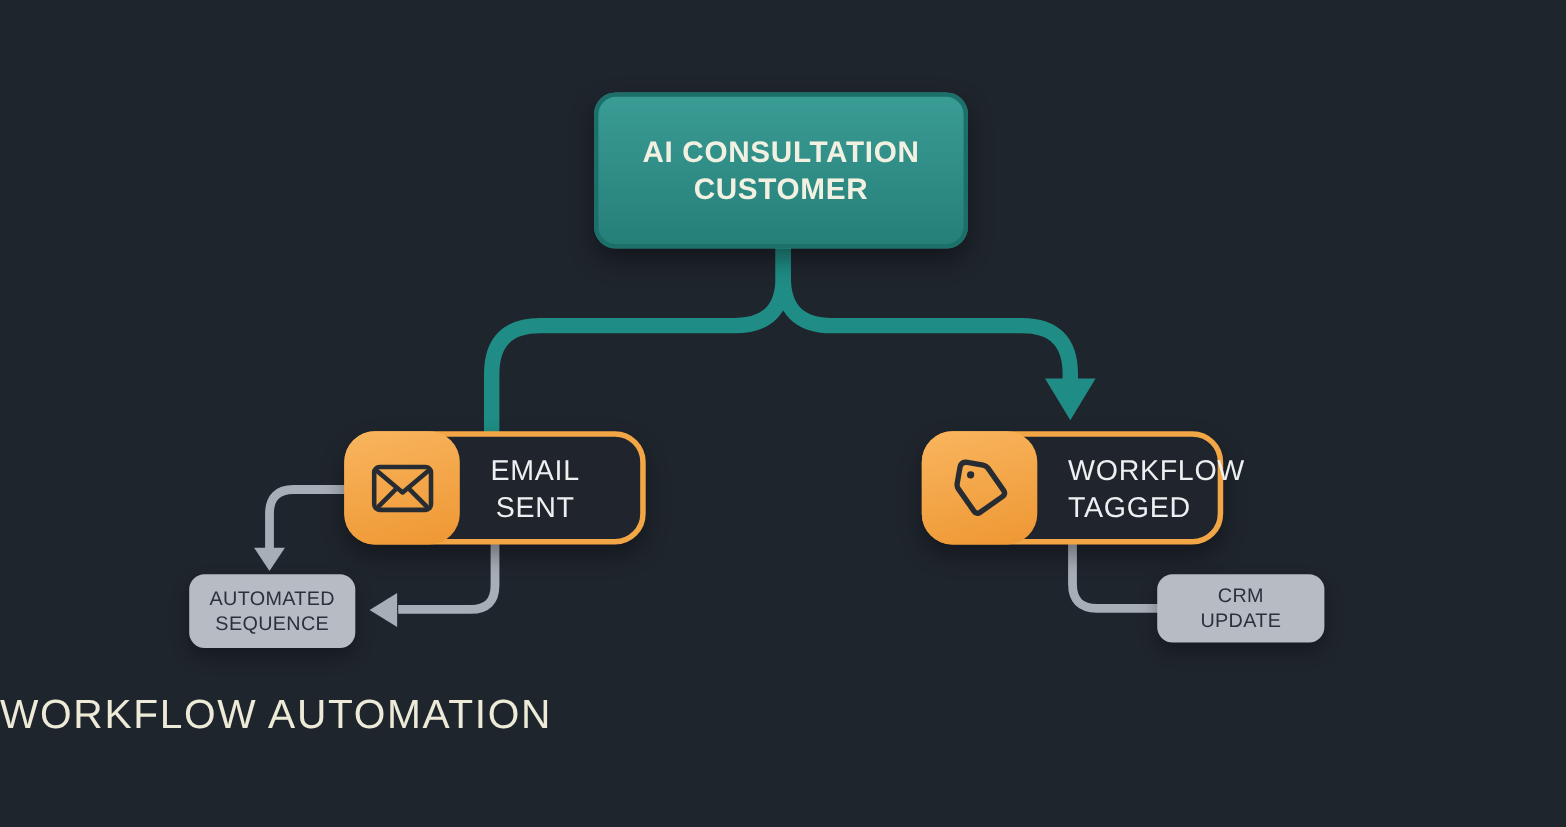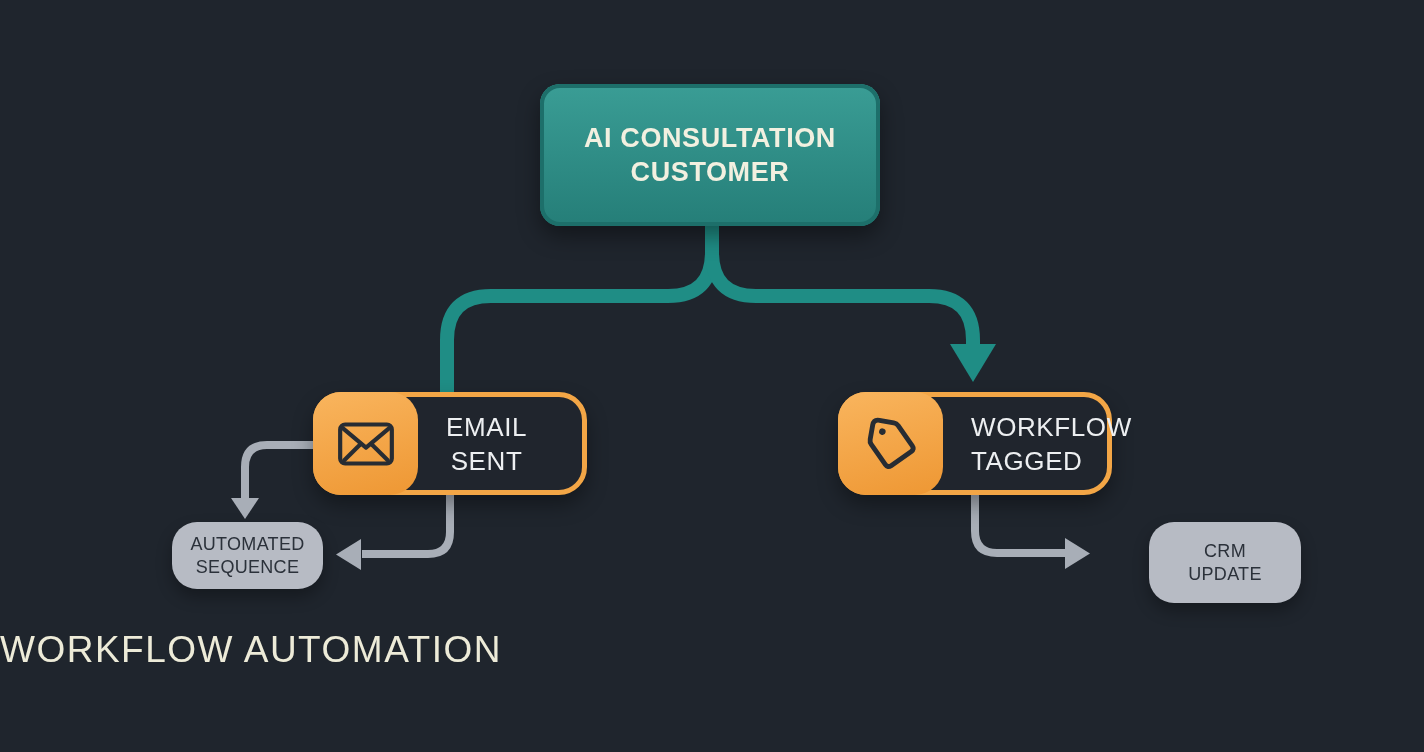--- a/index.html
+++ b/index.html
@@ -54,27 +54,27 @@
   .process-label{margin-left:128px;}
   .process-label span{
     display:block;font-size:26px;font-weight:400;line-height:34px;
     color:var(--node_text);letter-spacing:.6px;
   }
 
   
   .small-node{
     position:absolute;
     background:var(--gray_node);
-    border-radius:25px;
+    border-radius:14px;
     display:flex;flex-direction:column;align-items:center;justify-content:center;
     text-align:center;
     box-shadow:0 8px 16px rgba(0,0,0,.30);
   }
   .sequence-node{left:172px;top:522px;width:151px;height:67px;}
-  .crm-node{left:1149px;top:522px;width:152px;height:81px;}
+  .crm-node{left:1052px;top:522px;width:152px;height:62px;}
   .small-node span{
     display:block;font-size:18px;font-weight:500;line-height:23px;
     color:var(--gray_node_text);letter-spacing:.3px;
   }
 
   
   .caption{
     position:absolute;left:0;right:0;top:629px;
     font-size:37px;font-weight:400;letter-spacing:1.5px;
     color:var(--title_text);

